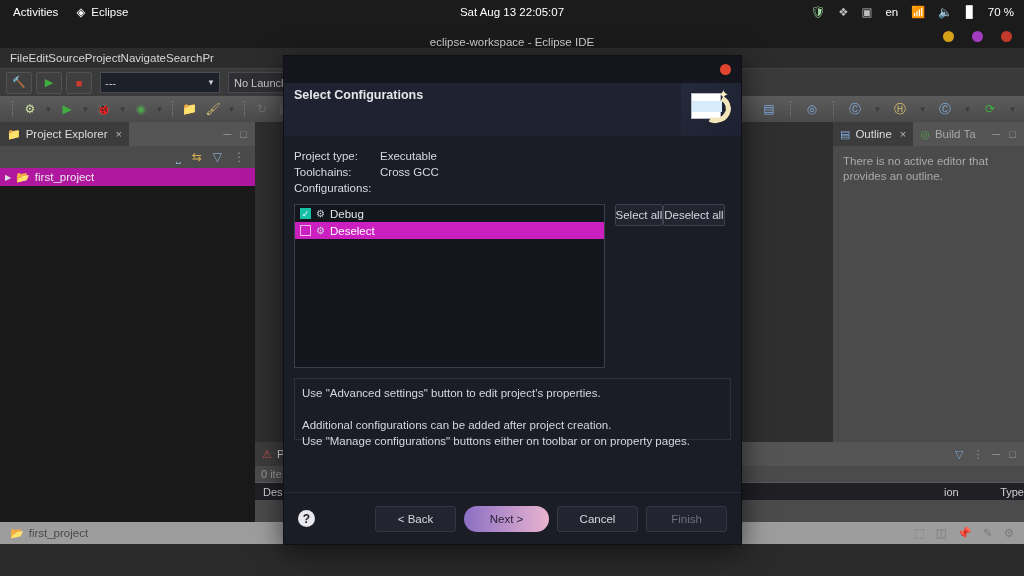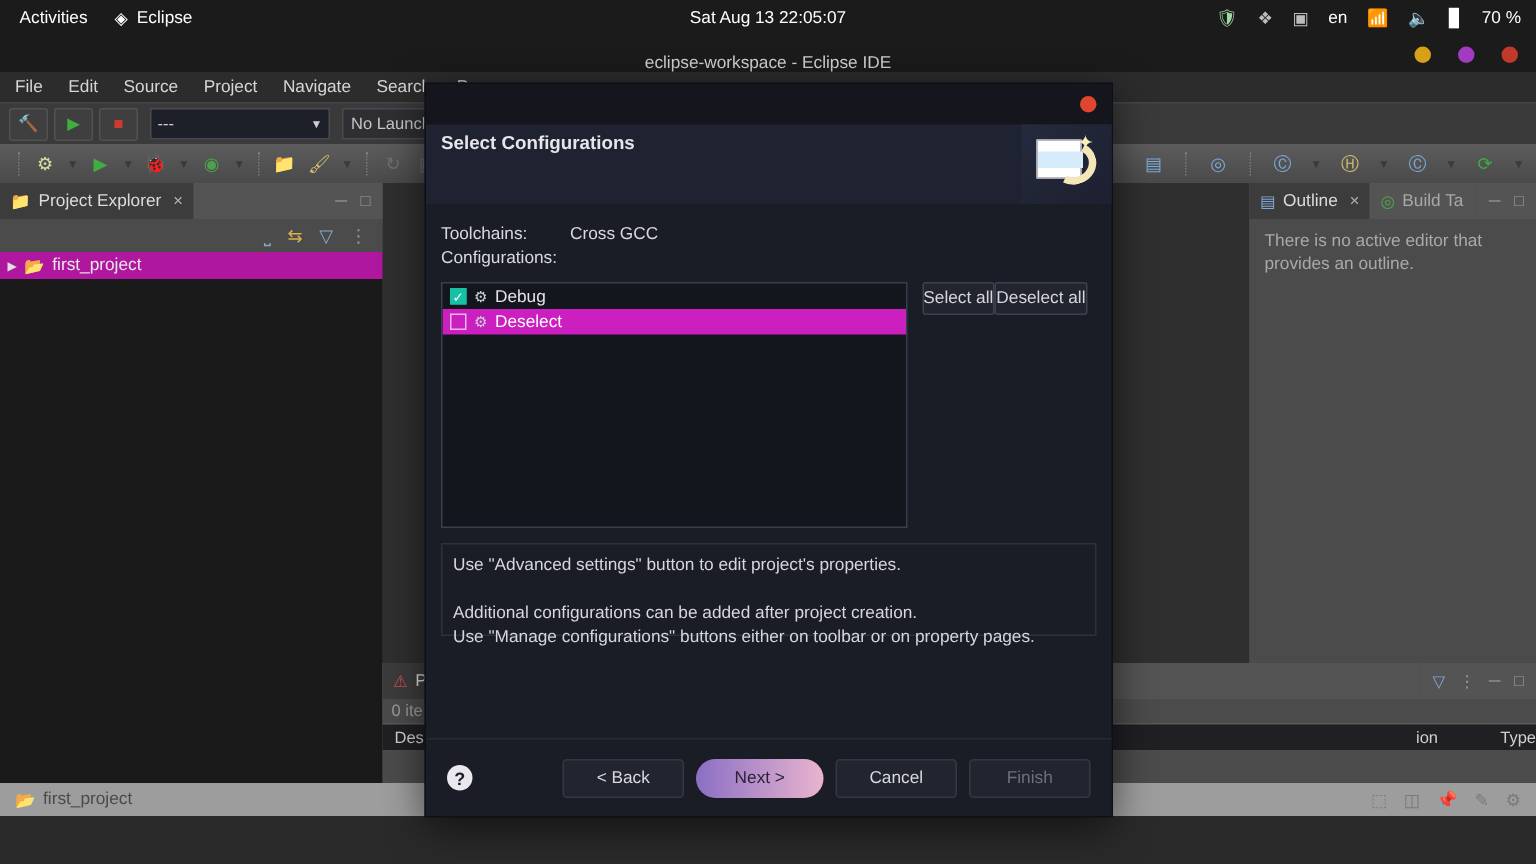--- a/index.html
+++ b/index.html
@@ -41,21 +41,21 @@
   }
   .title-text { font-size: 11.5px; color: #cfcfcf; }
   .win-btns { position: absolute; right: 12px; top: 0; height: 24px; display: flex; align-items: center; gap: 18px; }
   .wb { width: 11px; height: 11px; border-radius: 50%; }
   .wb.min { background: #d6a118; }
   .wb.max { background: #a23bbf; }
   .wb.close { background: #c0392b; }
 
   .menubar {
     height: 20px; background: #2c2c2c;
-    display: flex; align-items: center; gap: 17px; padding-left: 10px;
+    display: flex; align-items: center; padding-left: 10px;
     font-size: 11.5px; color: #d6d6d6;
   }
   .menubar span { white-space: nowrap; }
 
   .toolbar1 {
     height: 28px; background: #3a3a3a;
     display: flex; align-items: center; gap: 4px; padding-left: 6px;
     border-top: 1px solid #464646;
   }
   .tb-btn {
@@ -417,20 +417,24 @@
       <div class="dlg-banner">
         <span class="banner-doc"></span>
         <span class="banner-swoosh"></span>
         <span class="banner-star">✦</span>
       </div>
     </div>
 
     <div class="dlg-body">
       <div class="info-grid">
         <div class="info-row">
+          <span class="info-key">Project type:</span>
+          <span class="info-val">Executable</span>
+        </div>
+        <div class="info-row">
           <span class="info-key">Toolchains:</span>
           <span class="info-val">Cross GCC</span>
         </div>
         <div class="info-row">
           <span class="info-key">Configurations:</span>
         </div>
       </div>
 
       <div class="cfg-area">
         <div class="cfg-list">

